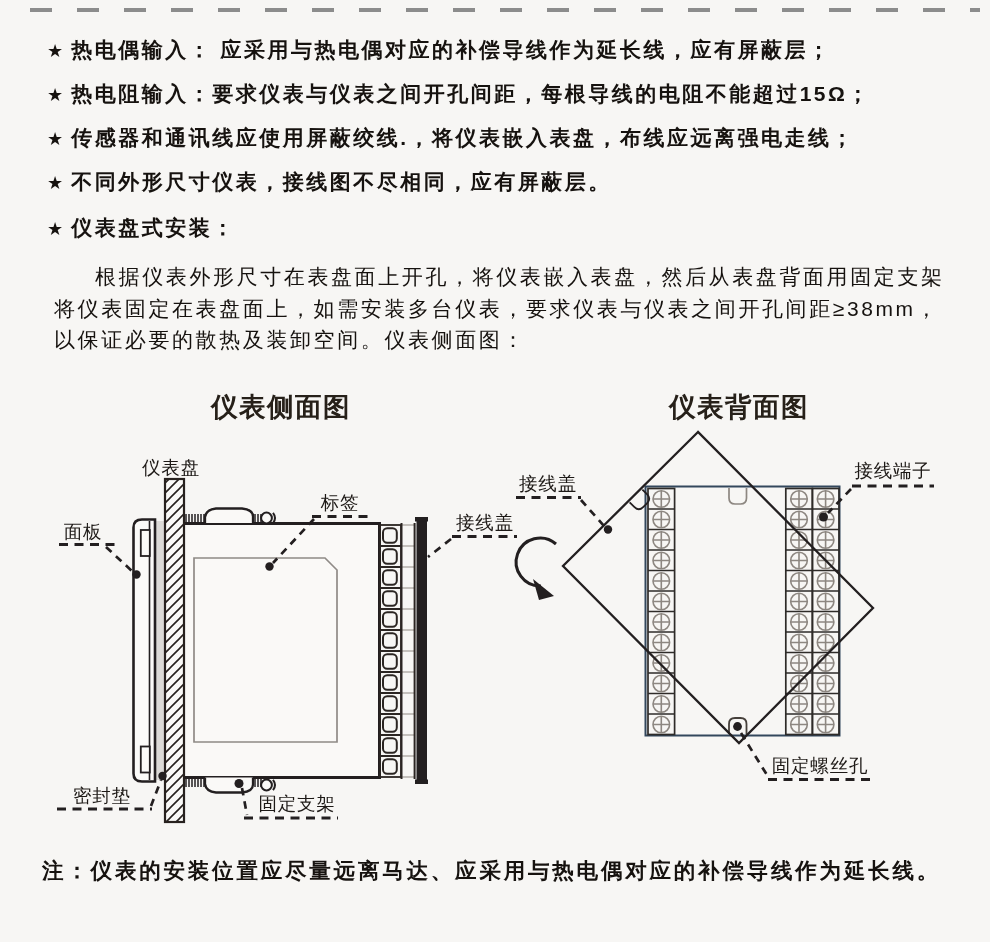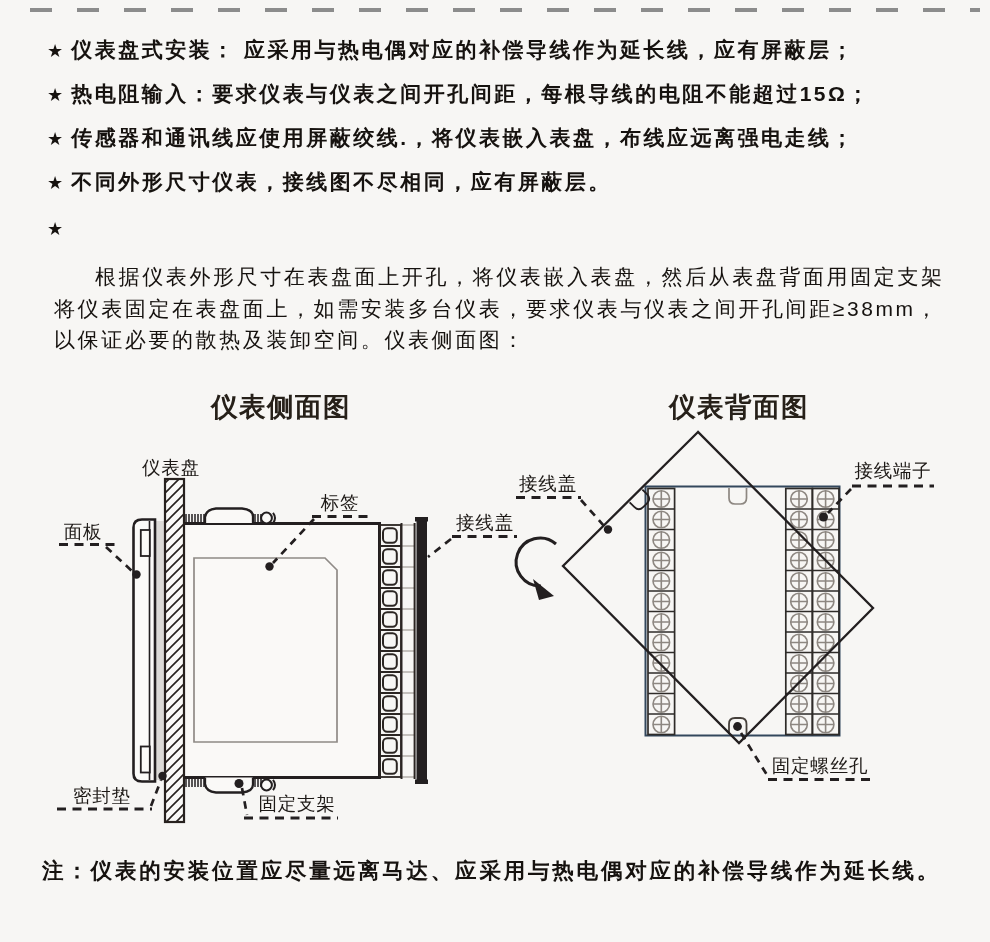--- a/index.html
+++ b/index.html
@@ -34,36 +34,37 @@
   .dashunder{stroke:#231f20;stroke-width:3;fill:none;stroke-dasharray:9 6.5;}
   .dot{fill:#231f20;}
 </style>
 </head>
 <body>
 
 <div class="top-dash"></div>
 
 <div class="bullet" style="top:38px">
     <span class="star">★</span>
-    <span>仪表盘式安装： 应采用与热电偶对应的补偿导线作为延长线，应有屏蔽层；</span>
+    <span>热电偶输入： 应采用与热电偶对应的补偿导线作为延长线，应有屏蔽层；</span>
   </div>
 <div class="bullet" style="top:82px">
     <span class="star">★</span>
     <span>热电阻输入：要求仪表与仪表之间开孔间距，每根导线的电阻不能超过15Ω；</span>
   </div>
 <div class="bullet" style="top:126px">
     <span class="star">★</span>
     <span>传感器和通讯线应使用屏蔽绞线.，将仪表嵌入表盘，布线应远离强电走线；</span>
   </div>
 <div class="bullet" style="top:170px">
     <span class="star">★</span>
     <span>不同外形尺寸仪表，接线图不尽相同，应有屏蔽层。</span>
   </div>
 <div class="bullet" style="top:216px">
     <span class="star">★</span>
+    <span>仪表盘式安装：</span>
   </div>
 
 <div class="para-line para-indent" style="top:264px">根据仪表外形尺寸在表盘面上开孔，将仪表嵌入表盘，然后从表盘背面用固定支架</div>
 <div class="para-line" style="top:295.5px">将仪表固定在表盘面上，如需安装多台仪表，要求仪表与仪表之间开孔间距≥38mm，</div>
 <div class="para-line" style="top:327px">以保证必要的散热及装卸空间。仪表侧面图：</div>
 
 <svg width="990" height="470" viewBox="0 0 990 470">
   <defs>
     <pattern id="hatch" width="10" height="10" patternUnits="userSpaceOnUse">
       <path d="M-2.5,2.5 l5,-5 M0,10 L10,0 M7.5,12.5 l5,-5" stroke="#27211e" stroke-width="1.6" fill="none"></path>

